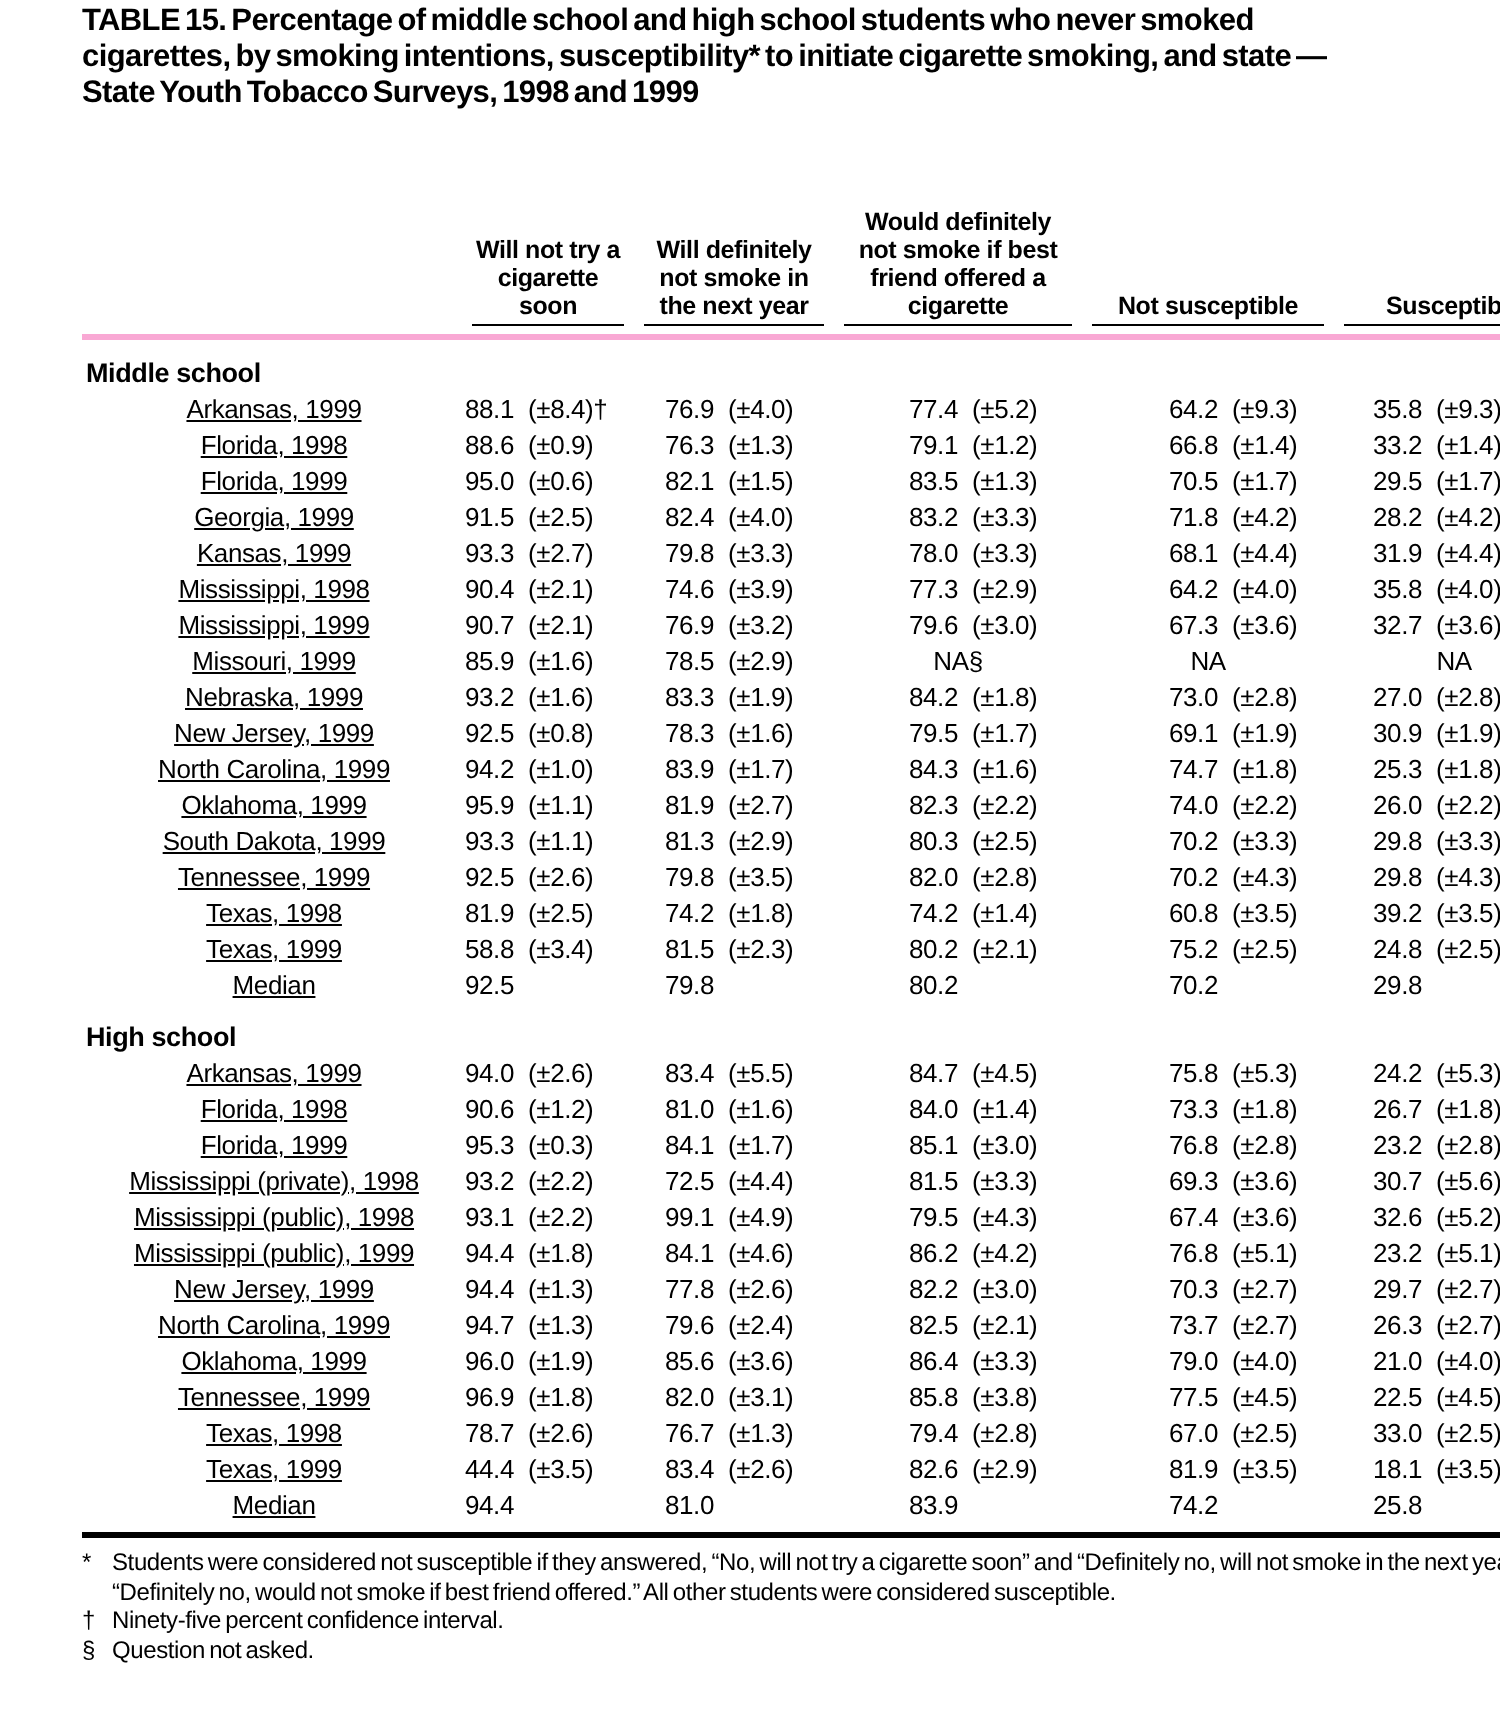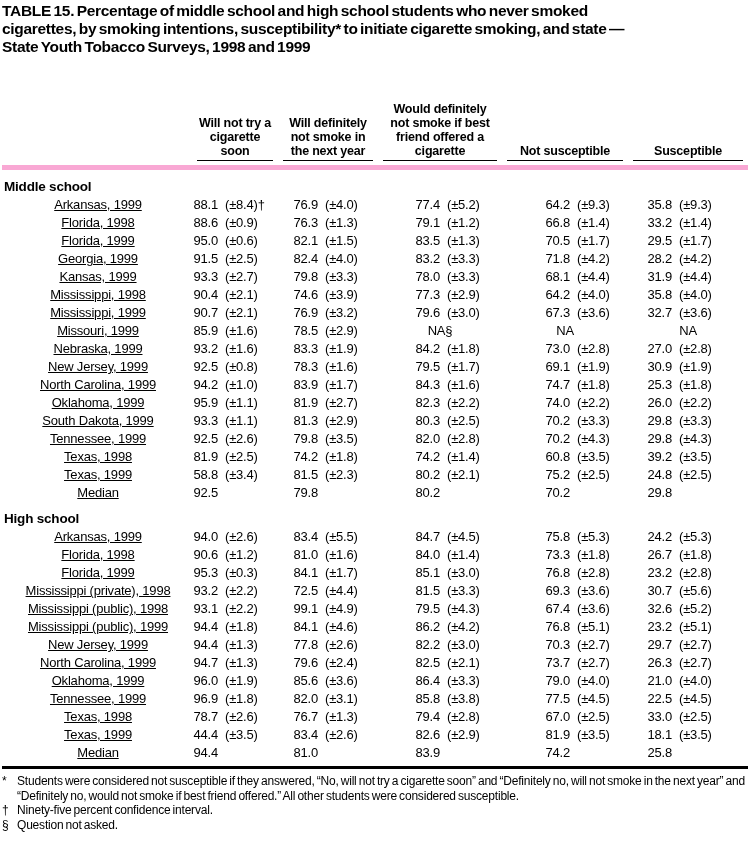--- a/index.html
+++ b/index.html
@@ -3,21 +3,21 @@
 <meta charset="utf-8">
 <style>
   * { box-sizing: border-box; }
   html, body { margin: 0; padding: 0; background: #fff; }
   body {
     width: 750px;
     font-family: "Liberation Sans", sans-serif;
     color: #000;
     -webkit-font-smoothing: antialiased;
   }
-  .page { width: 650px; padding: 2px 2px 4px 2px; }
+  .page { width: 650px; padding: 2px 2px 4px 2px; margin-left: 39px; }
 
   .title {
     font-weight: bold;
     font-size: 15.5px;
     line-height: 18px;
     letter-spacing: -0.3px;
     word-spacing: -1.5px;
     margin: 0 0 2px 0;
   }
 
@@ -35,21 +35,21 @@
   col.c-v5 { width: 44px; }  col.c-ci5 { width: 76px; }
 
   th {
     vertical-align: bottom;
     font-size: 12.5px;
     font-weight: bold;
     line-height: 14px;
     letter-spacing: -0.2px;
     padding: 0 5px;
     height: 112px;
-    border-bottom: 5px solid #f9a8d4;
+    border-bottom: 3px solid #f9a8d4;
     text-align: center;
   }
   th .hdr-u {
     border-bottom: 1.5px solid #000;
     padding-bottom: 2px;
     margin-bottom: 4px;
   }
 
   td {
     font-size: 13px;

